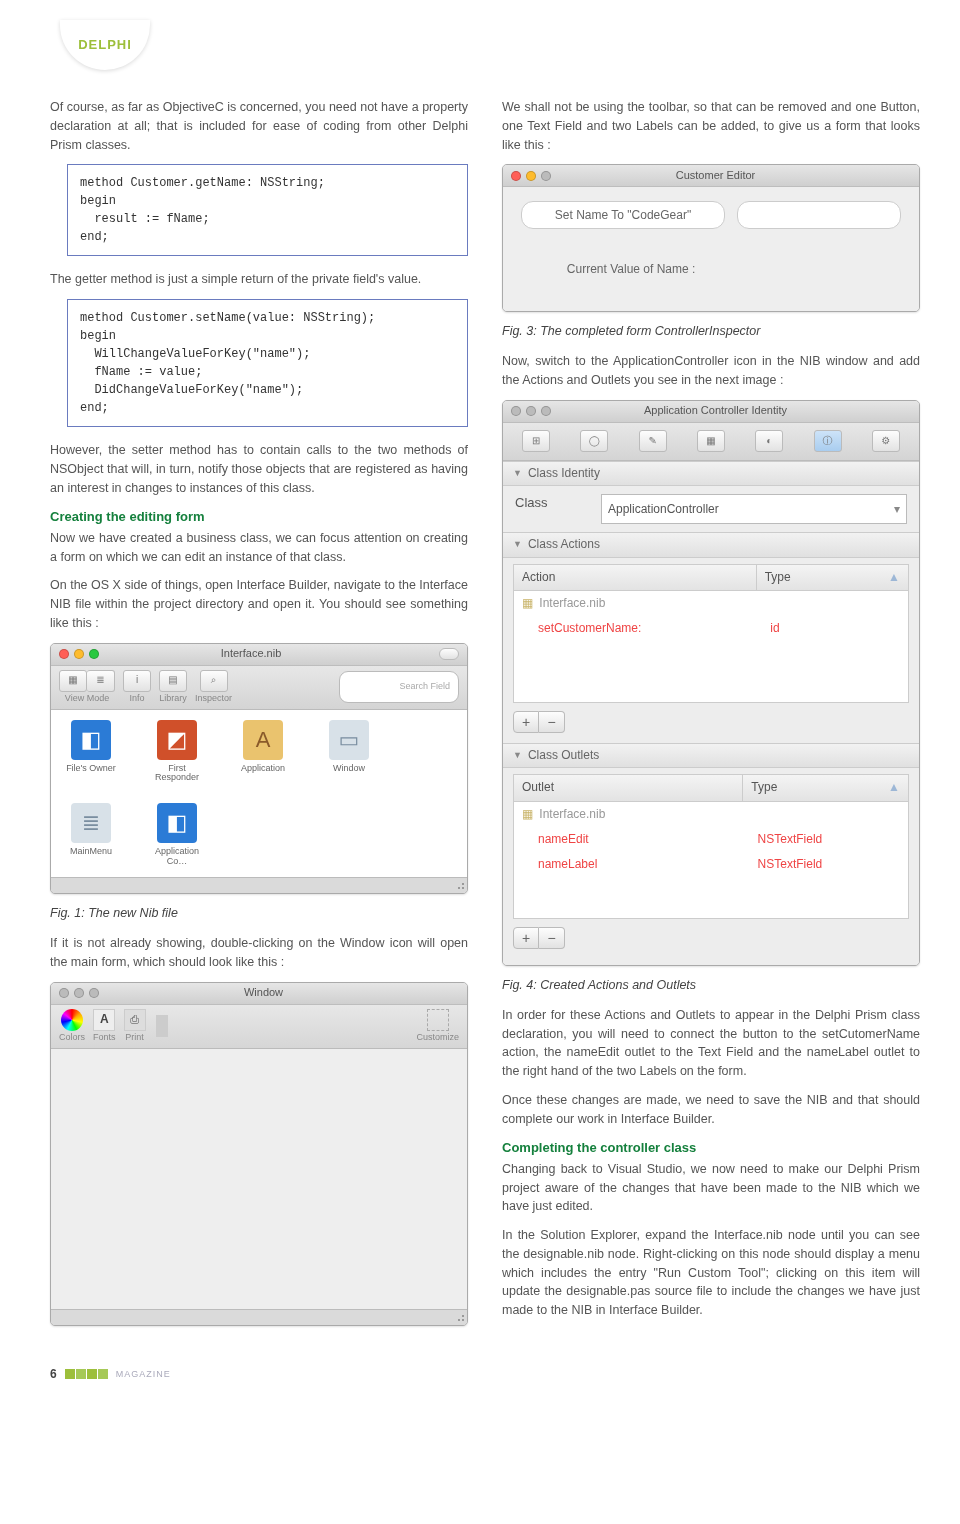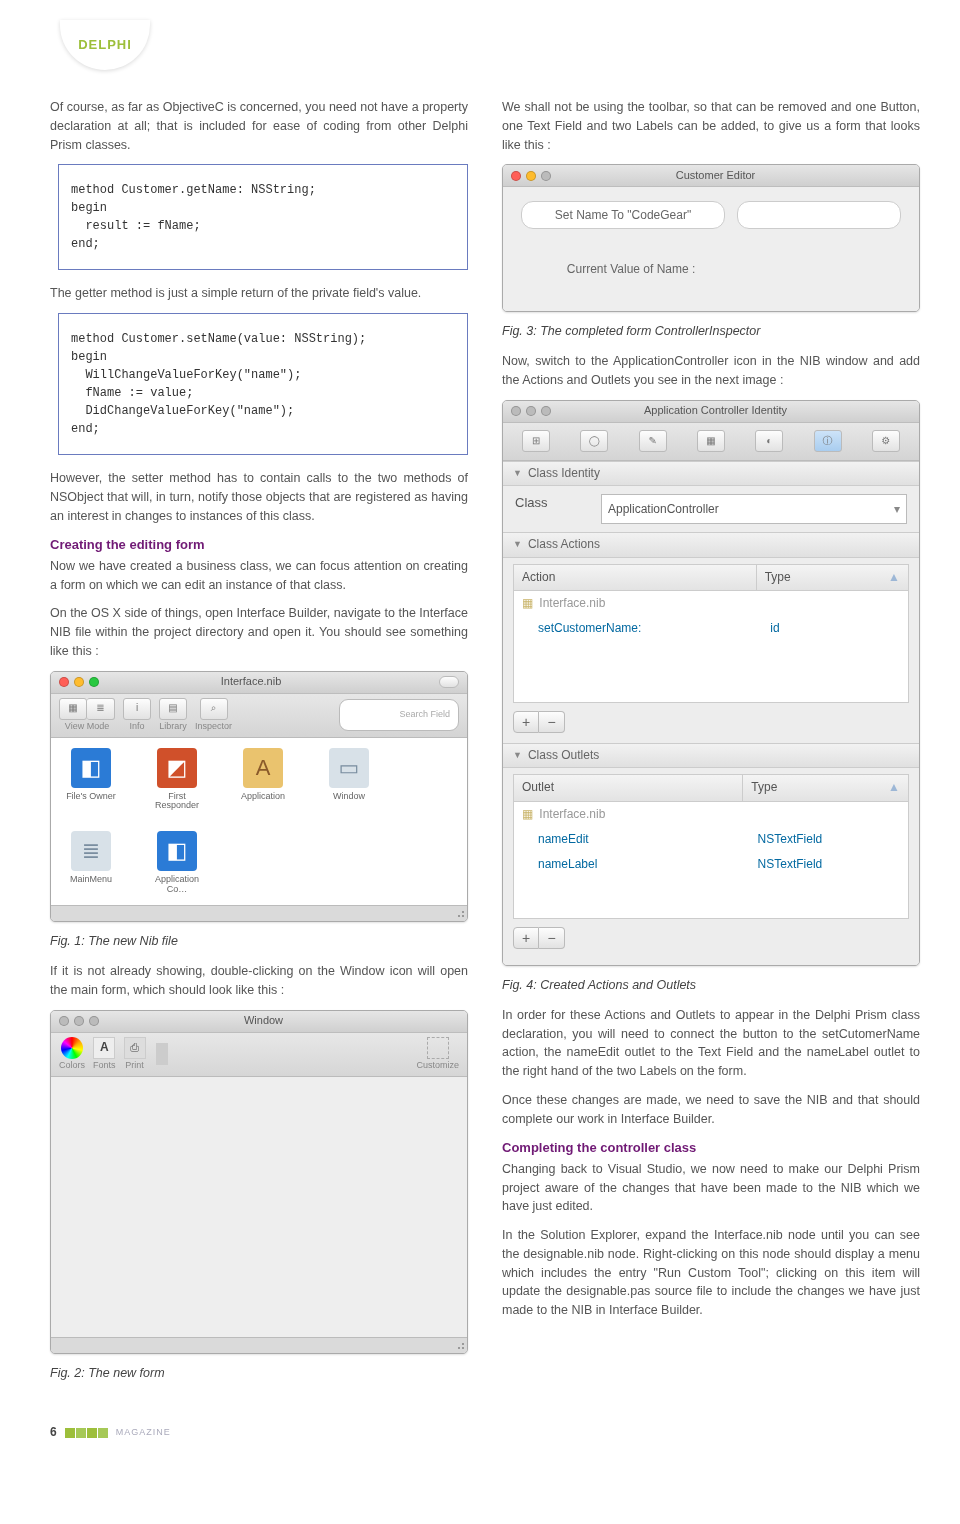--- a/index.html
+++ b/index.html
@@ -19,29 +19,29 @@
     box-shadow: 0 1px 4px rgba(0,0,0,0.15);
     display: flex; align-items: center; justify-content: center;
     color: #9dbf3b; font-weight: bold; letter-spacing: 1px;
     font-size: 13px; margin-bottom: 28px; margin-left: 10px;
   }
   .cols { display: flex; gap: 34px; }
   .col { flex: 1; min-width: 0; }
   p { color: #555; margin-bottom: 10px; text-align: justify; font-size: 12.5px; line-height: 1.5; }
   .codebox {
     border: 1px solid #6a7bbf;
-    padding: 16px 12px;
+    padding: 9px 12px;
     font-family: "Courier New", monospace;
     font-size: 12px;
     color: #333;
     white-space: pre;
-    margin: 10px 0 14px 8px;
+    margin: 10px 0 14px 17px;
     line-height: 1.5;
   }
-  .bold-head { font-weight: bold; color: #701a75; margin-top: 8px; margin-bottom: 2px; font-size: 13px; }
+  .bold-head { font-weight: bold; color: #15803d; margin-top: 8px; margin-bottom: 2px; font-size: 13px; }
   .caption { font-style: italic; color: #444; font-size: 12.5px; margin: 10px 0 12px 0; }
 
   
   .macwin {
     border: 1px solid #aaa;
     background: #e8e8e8;
     border-radius: 5px;
     overflow: hidden;
     margin-bottom: 10px;
     box-shadow: 0 1px 2px rgba(0,0,0,0.12);
@@ -94,21 +94,21 @@
   .inspector-body{ background:#ededed; font-size:12px; color:#555; }
   .disc{ background:linear-gradient(#f2f2f2,#e0e0e0); border-top:1px solid #ccc; border-bottom:1px solid #ccc; padding:3px 10px; font-size:12px; color:#666; display:flex; align-items:center; gap:4px;}
   .disc::before{content:"▼"; font-size:9px; color:#888; margin-right:2px;}
   .ins-row{ display:flex; align-items:flex-start; padding:8px 12px; gap:16px;}
   .ins-label{ width:70px; font-size:13px; color:#555;}
   .ins-field{ flex:1; height:30px; border:1px solid #bbb; background:#fff; font-size:12px; padding:2px 6px; display:flex; align-items:center; justify-content:space-between;}
   .table-h{ display:flex; background:linear-gradient(#f4f4f4,#e3e3e3); border:1px solid #ccc; font-size:12px; color:#555; margin:6px 10px 0;}
   .table-h div{ padding:4px 8px; border-right:1px solid #ccc;}
   .table-h div:last-child{border-right:none;}
   .table-b{ margin:0 10px; border:1px solid #ccc; border-top:none; background:#fff;}
-  .table-r{ display:flex; font-size:12px; color:#0369a1; }
+  .table-r{ display:flex; font-size:12px; color:#ef4444; }
   .table-r div{ padding:4px 8px;}
   .plusminus{ display:flex; gap:0; margin:8px 10px 10px;}
   .pmb{ width:26px;height:22px;border:1px solid #bbb;background:linear-gradient(#fdfdfd,#e2e2e2);display:flex;align-items:center;justify-content:center;font-size:14px;color:#666;}
   .pmb:first-child{border-radius:4px 0 0 4px;}
   .pmb:last-child{border-left:none;border-radius:0 4px 4px 0;}
 
   .wcol1{flex:2;} .wcol2{flex:1.2;}
   .col1{flex:2;} .col2{flex:1.4;}
 
   .win2 .form-body{min-height:260px;}
@@ -254,21 +254,20 @@
               <div style="width:22px;height:22px;border:1px dashed #aaa;"></div>
               <div class="tblabel">Customize</div>
             </div>
         </div>
         <div class="form-body"></div>
         <div class="macstatus">
             <div class="resize-dots"></div>
           </div>
       </div>
 
-      <div class="caption">Fig. 2: The new form</div>
     </div>
 
     <div class="col">
       <p>We shall not be using the toolbar, so that can be removed and one Button, one Text Field and two Labels can be added, to give us a form that looks like this :</p>
 
       <div class="macwin">
         <div class="mactitle">
           <div class="dots">
             <div class="dot red"></div>
             <div class="dot yel"></div>

